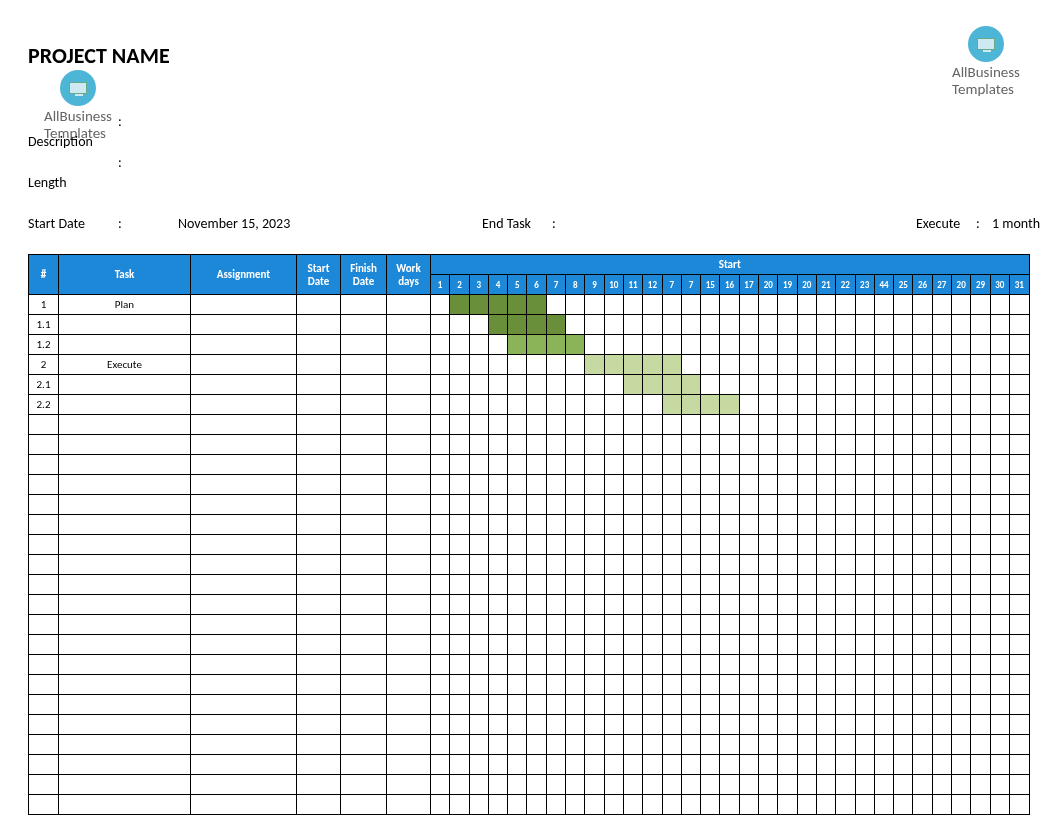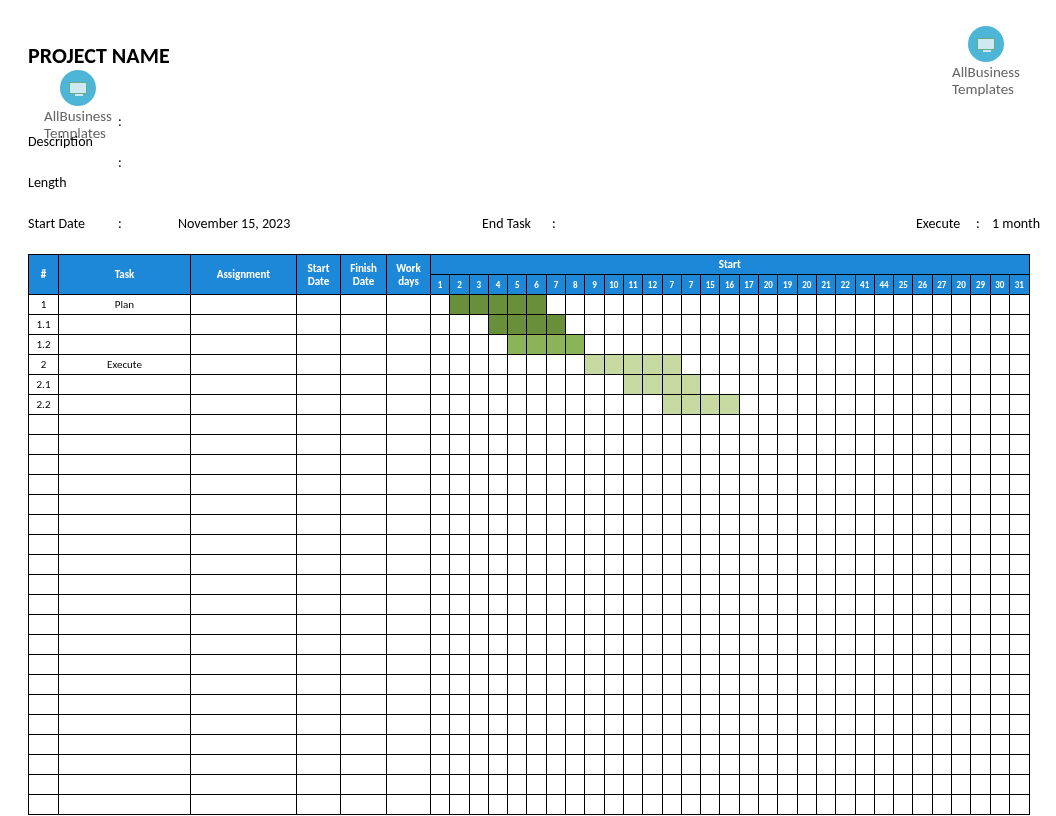--- a/index.html
+++ b/index.html
@@ -199,21 +199,21 @@
         <th class="day">7</th>
         <th class="day">7</th>
         <th class="day">15</th>
         <th class="day">16</th>
         <th class="day">17</th>
         <th class="day">20</th>
         <th class="day">19</th>
         <th class="day">20</th>
         <th class="day">21</th>
         <th class="day">22</th>
-        <th class="day">41</th>
+        <th class="day">23</th>
         <th class="day">44</th>
         <th class="day">25</th>
         <th class="day">26</th>
         <th class="day">27</th>
         <th class="day">20</th>
         <th class="day">29</th>
         <th class="day">30</th>
         <th class="day">31</th>
       </tr>
   </thead>

